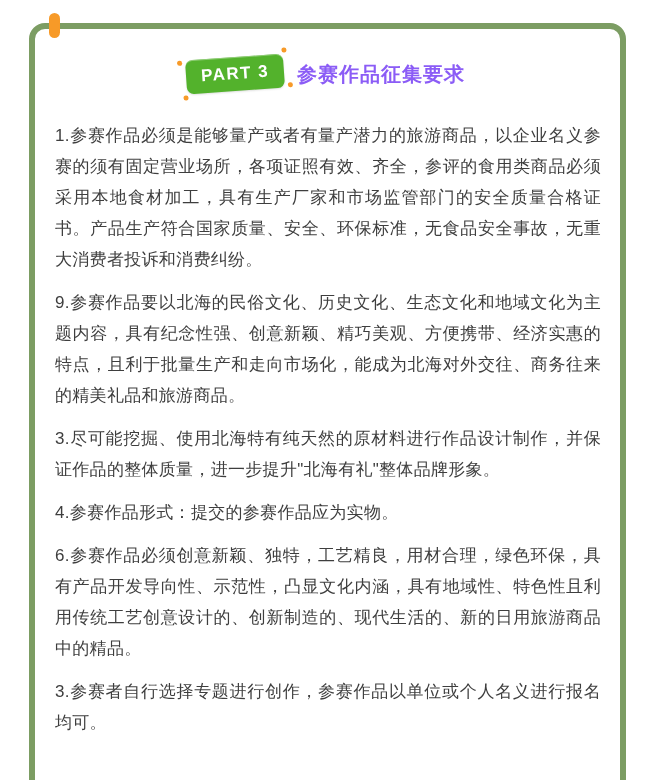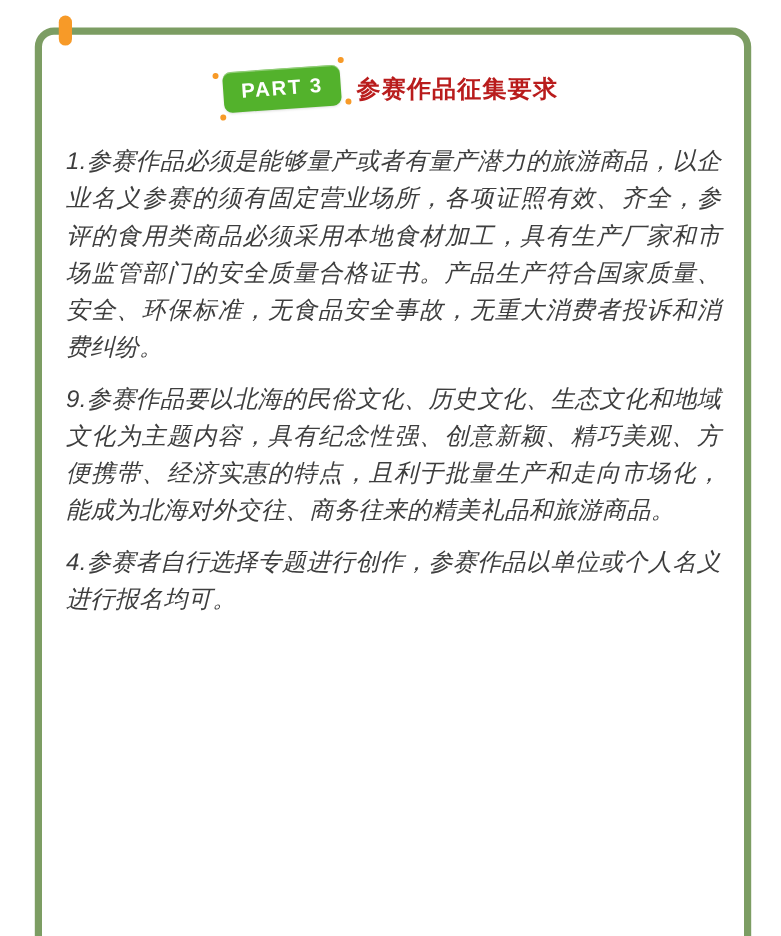--- a/index.html
+++ b/index.html
@@ -59,38 +59,37 @@
     background: #f79a28;
     border-radius: 50%;
   }
   .dot.tl { left: -8px; top: 0px; }
   .dot.tr { right: -4px; top: -6px; }
   .dot.bl { left: -4px; bottom: -6px; }
   .dot.br { right: -8px; bottom: 0px; }
   .title {
     font-size: 20px;
     font-weight: 700;
-    color: #b91c1c;
+    color: #8b5cf6;
     letter-spacing: 1px;
     white-space: nowrap;
   }
   .content {
     position: absolute;
     top: 120px; left: 55px;
     width: 546px;
     z-index: 2;
   }
   .content p {
-    font-size: 20px;
+    font-size: 17px;
     line-height: 31px;
     color: #3e3e3e;
     text-align: justify;
     letter-spacing: 0.3px;
     margin: 0 0 12px 0;
-    font-style: italic;
   }
   .content p:last-child { margin-bottom: 0; }
 </style>
 </head>
 <body>
 
 <div class="frame"></div>
 <div class="pill"></div>
 
 <div class="header">
@@ -100,15 +99,18 @@
     <i class="dot bl"></i>
     <i class="dot br"></i>
     <span class="badge-label">PART 3</span>
   </div>
   <div class="title">参赛作品征集要求</div>
 </div>
 
 <div class="content">
   <p>1.参赛作品必须是能够量产或者有量产潜力的旅游商品，以企业名义参赛的须有固定营业场所，各项证照有效、齐全，参评的食用类商品必须采用本地食材加工，具有生产厂家和市场监管部门的安全质量合格证书。产品生产符合国家质量、安全、环保标准，无食品安全事故，无重大消费者投诉和消费纠纷。</p>
   <p>9.参赛作品要以北海的民俗文化、历史文化、生态文化和地域文化为主题内容，具有纪念性强、创意新颖、精巧美观、方便携带、经济实惠的特点，且利于批量生产和走向市场化，能成为北海对外交往、商务往来的精美礼品和旅游商品。</p>
-  <p>4.参赛者自行选择专题进行创作，参赛作品以单位或个人名义进行报名均可。</p>
+  <p>3.尽可能挖掘、使用北海特有纯天然的原材料进行作品设计制作，并保证作品的整体质量，进一步提升"北海有礼"整体品牌形象。</p>
+  <p>4.参赛作品形式：提交的参赛作品应为实物。</p>
+  <p>6.参赛作品必须创意新颖、独特，工艺精良，用材合理，绿色环保，具有产品开发导向性、示范性，凸显文化内涵，具有地域性、特色性且利用传统工艺创意设计的、创新制造的、现代生活的、新的日用旅游商品中的精品。</p>
+  <p>3.参赛者自行选择专题进行创作，参赛作品以单位或个人名义进行报名均可。</p>
 
 </div>
 
 </body></html>

